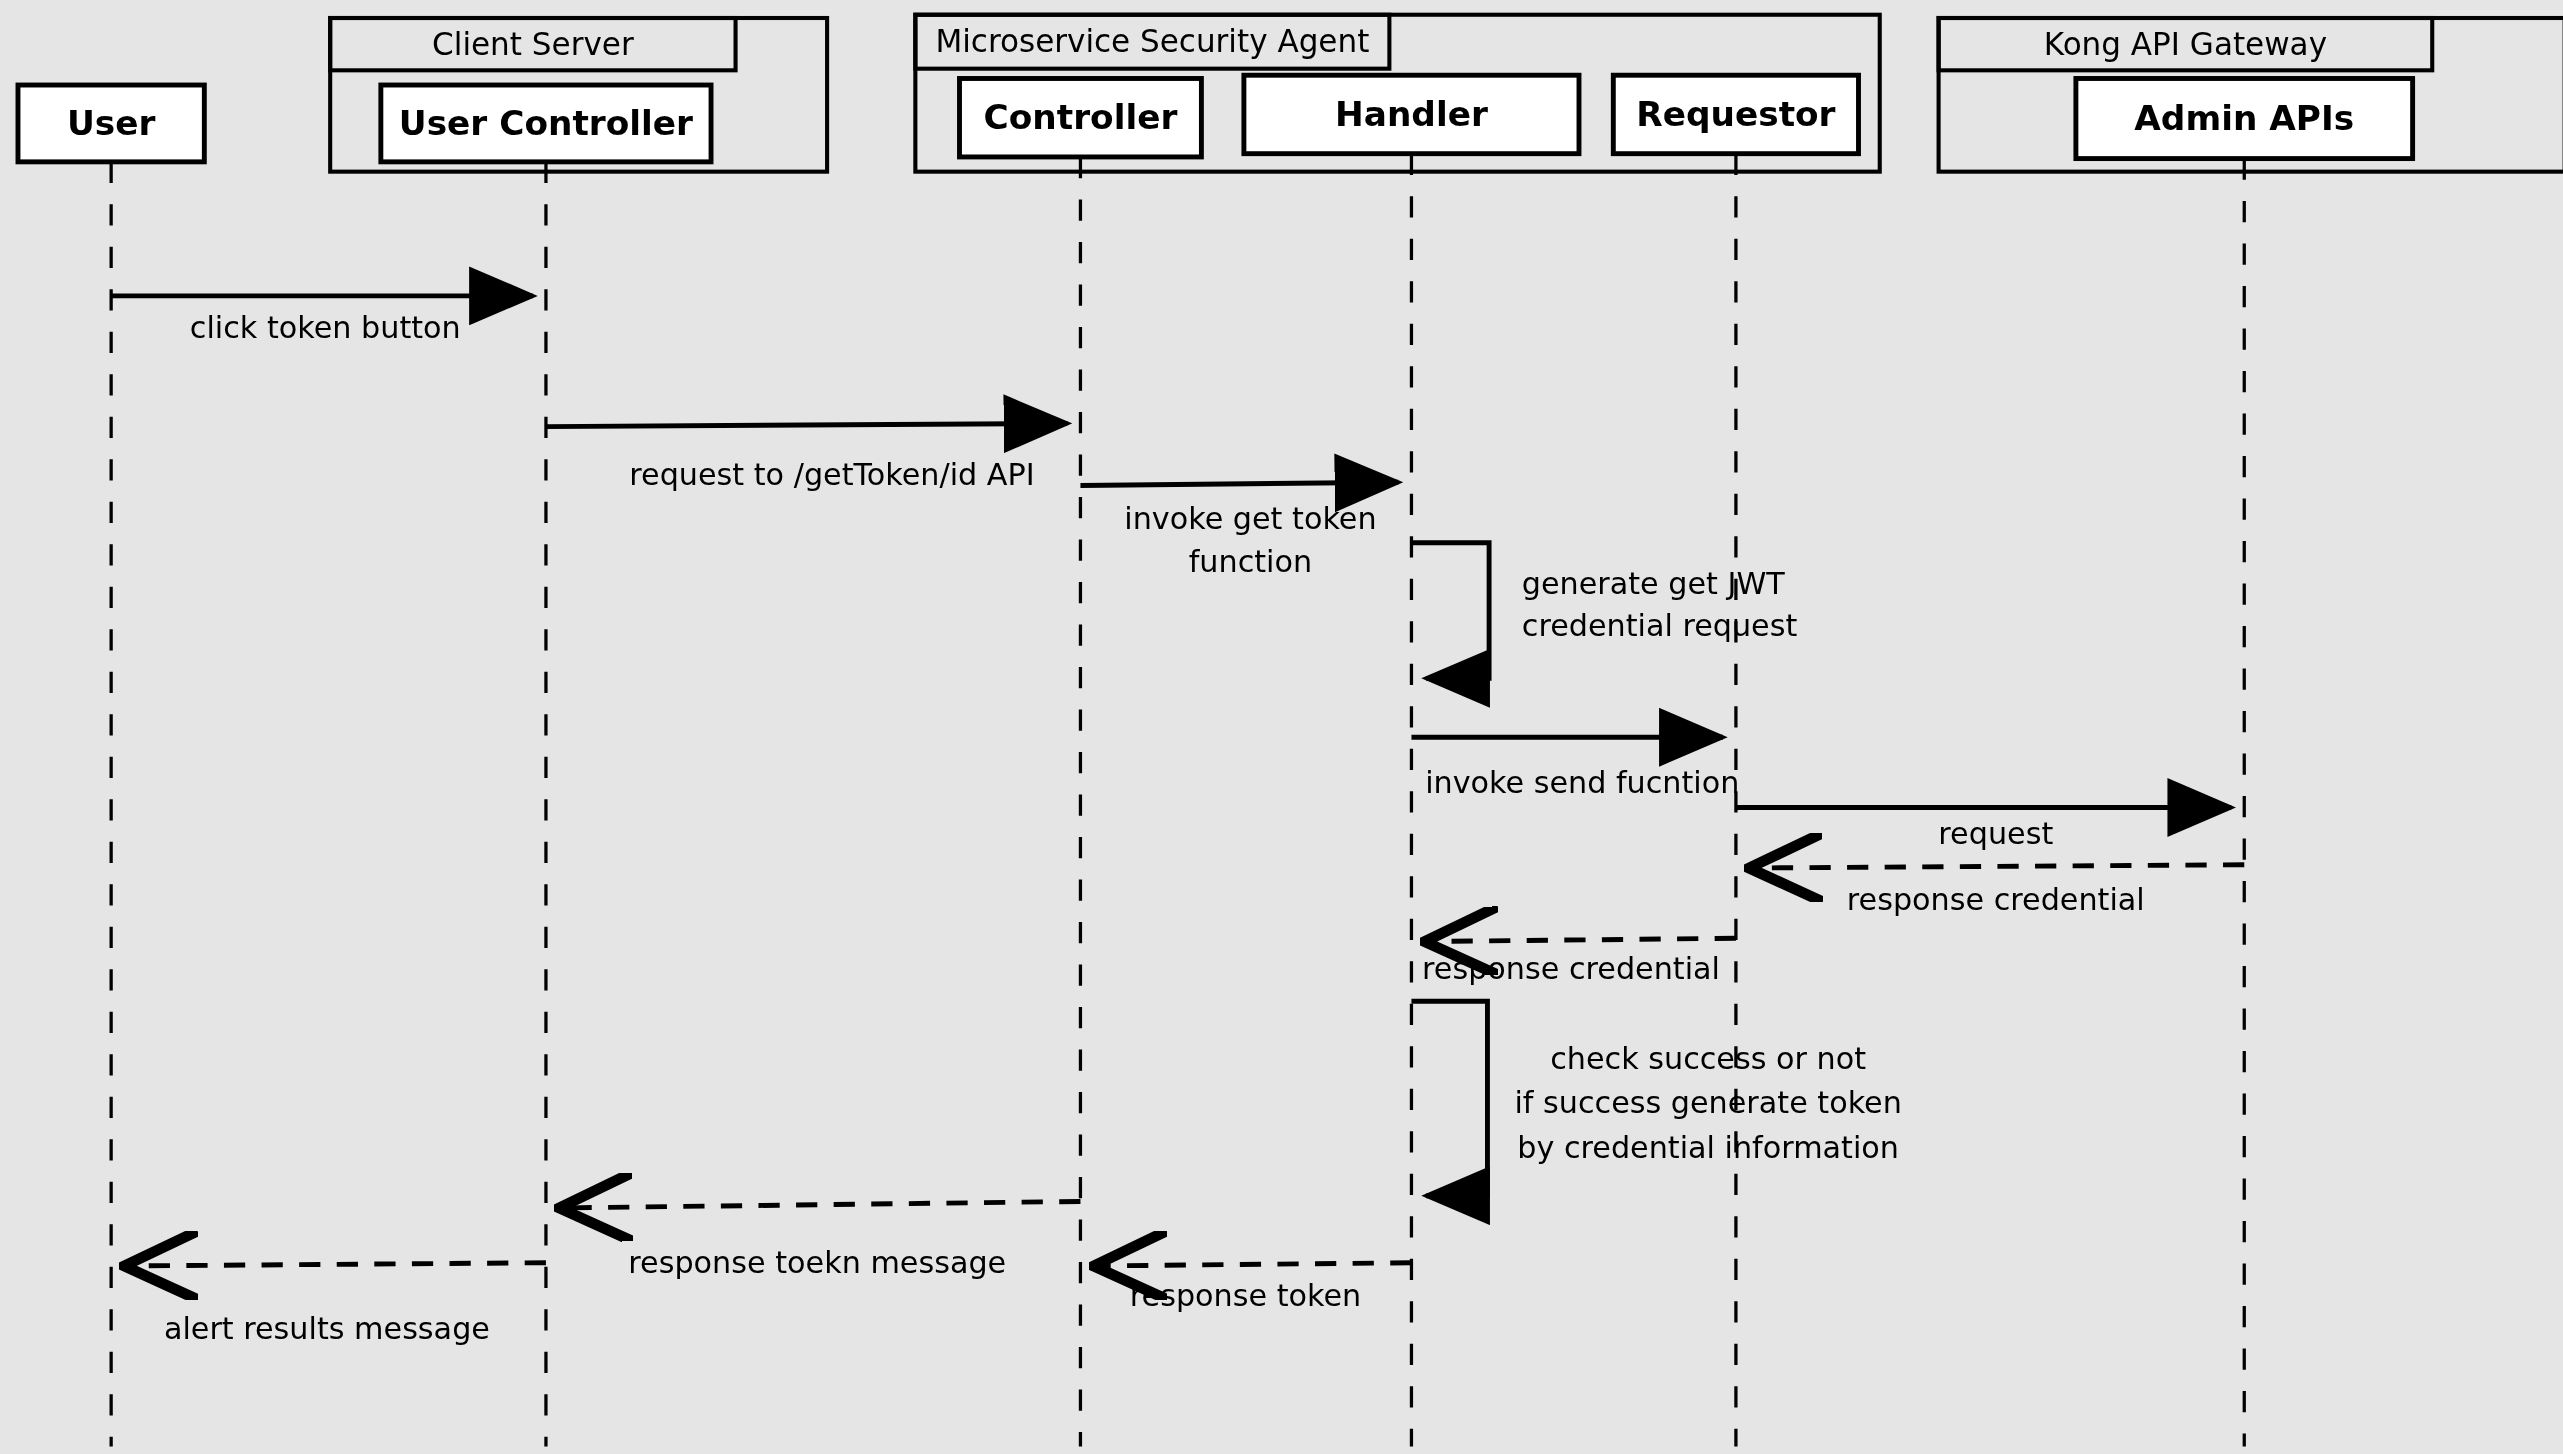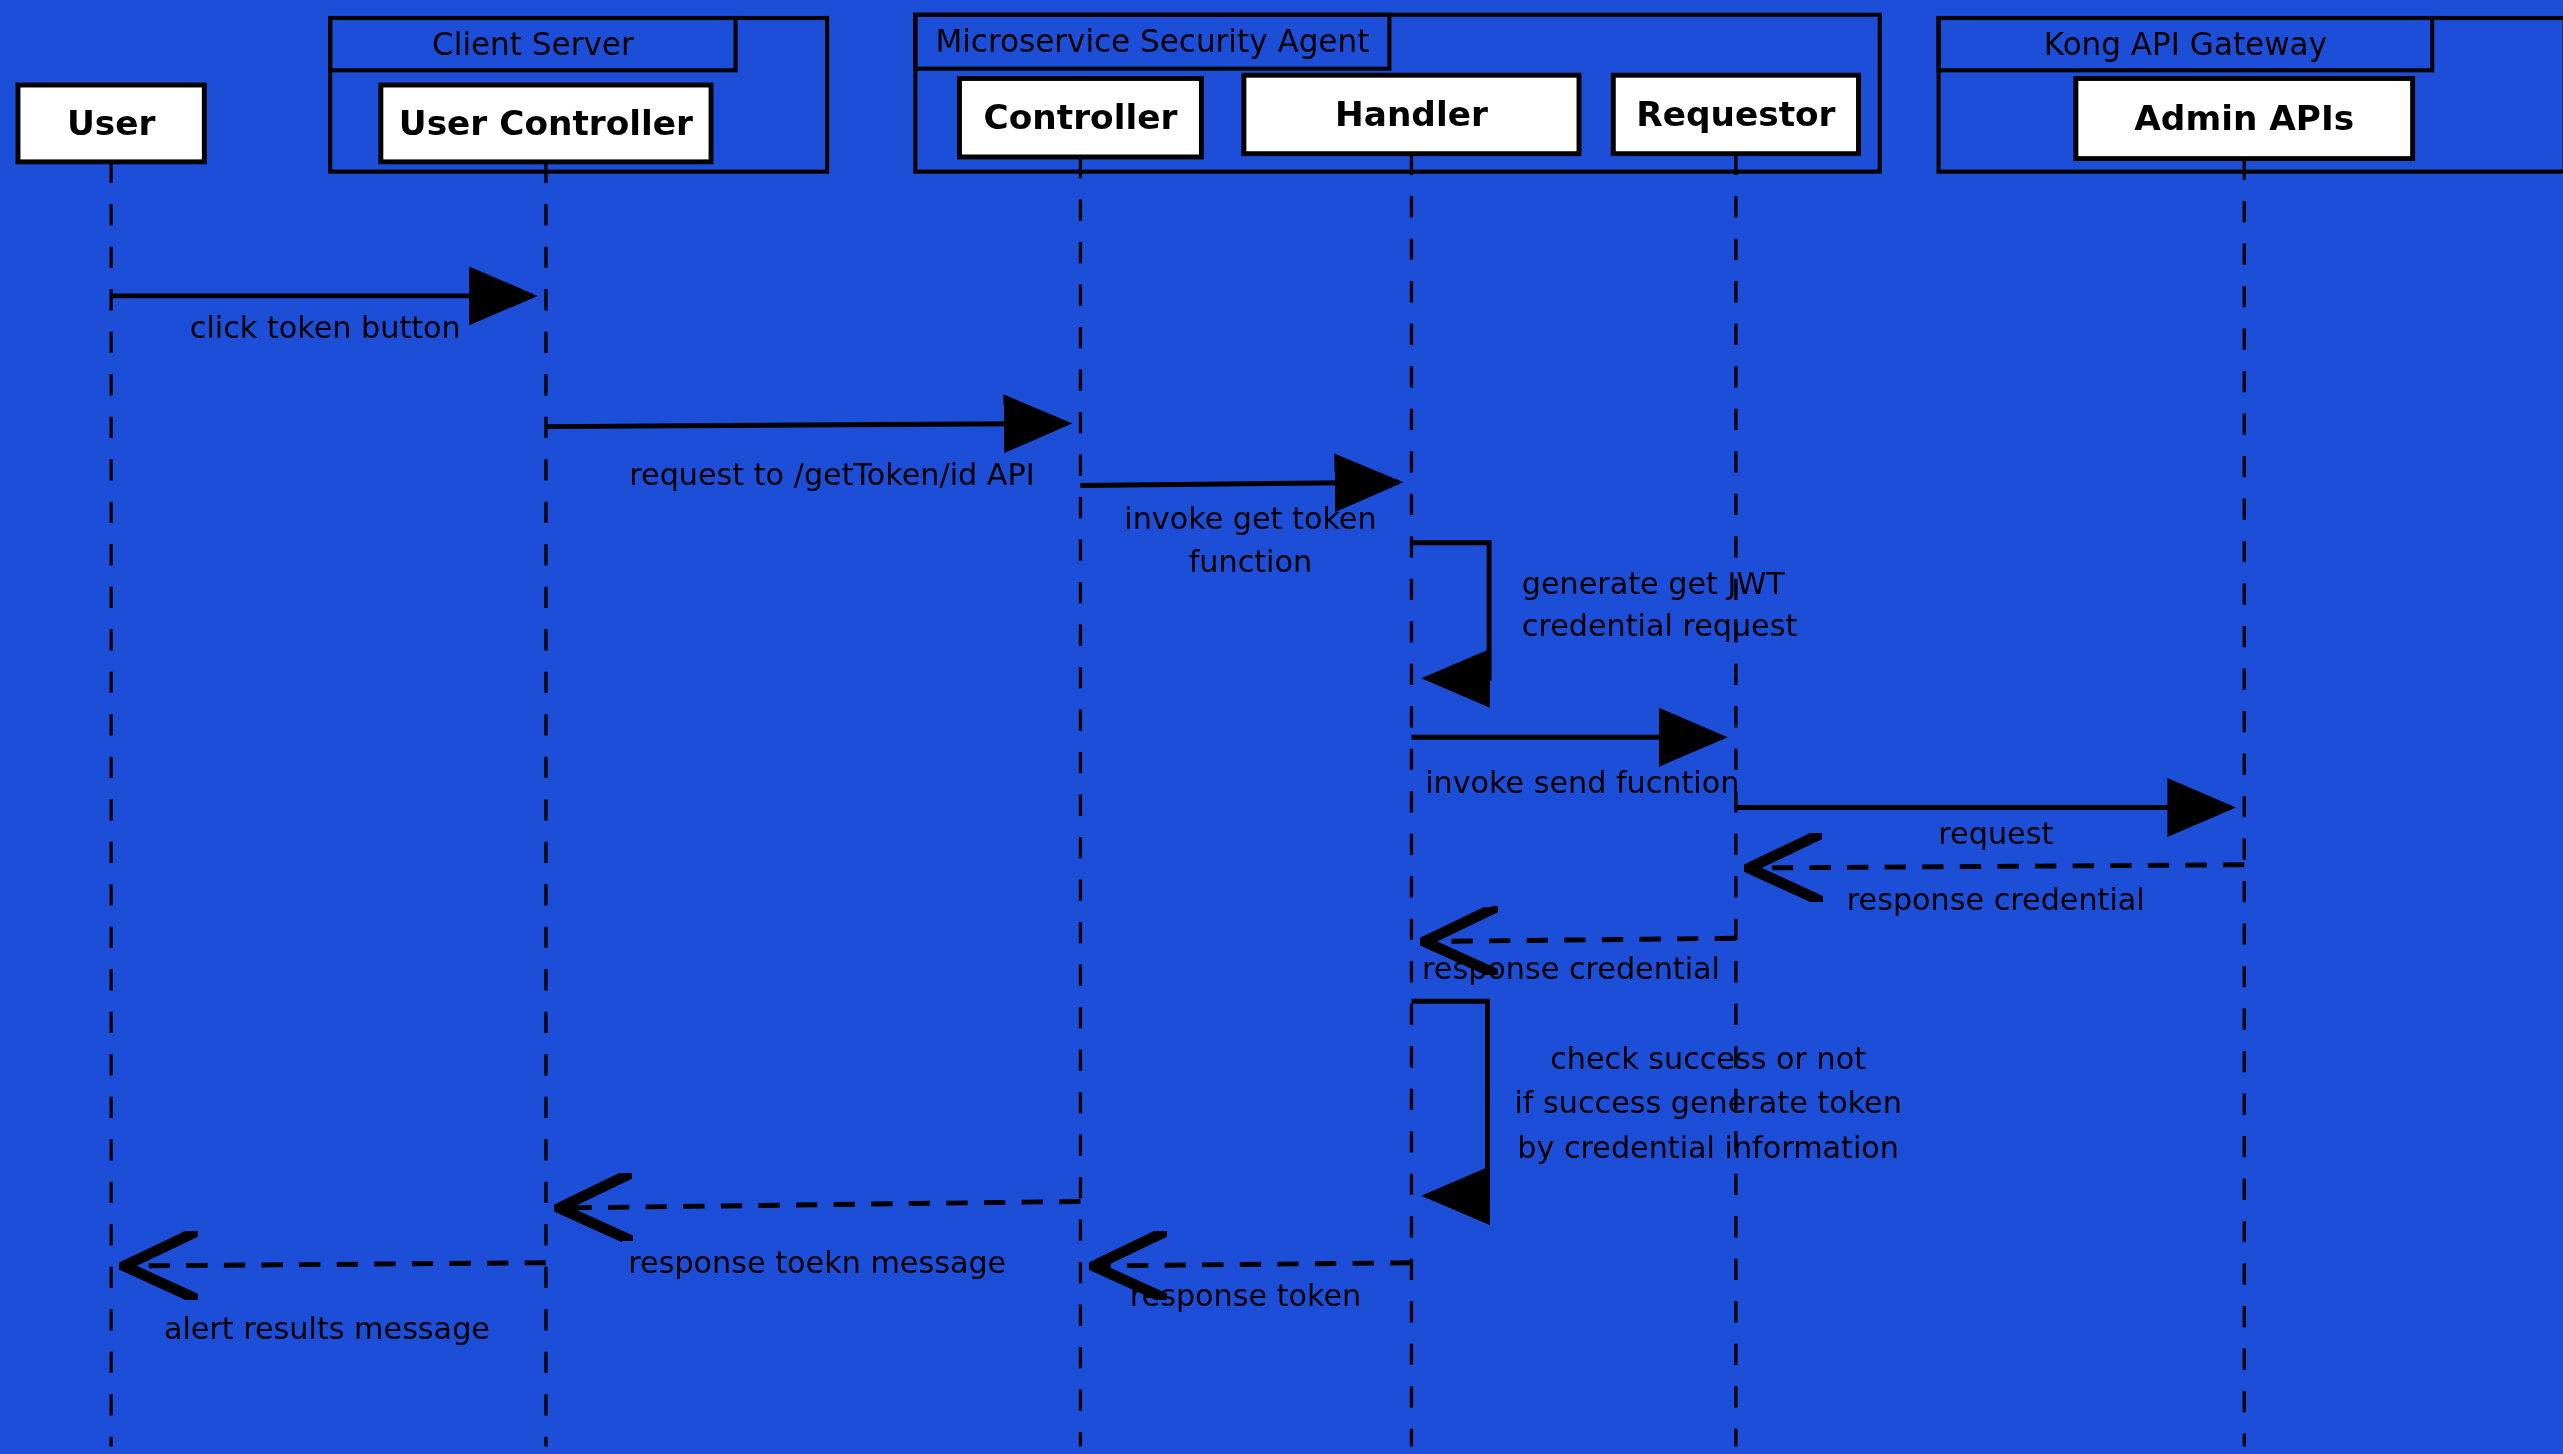--- a/index.html
+++ b/index.html
@@ -5,21 +5,21 @@
 <style>
   html, body {
     margin: 0;
     padding: 0;
     background: #ffffff;
   }
   #diagram-root {
     position: relative;
     width: 2563px;
     height: 1454px;
-    background: #1d4ed8;
+    background: #e5e5e5;
     font-family: "DejaVu Sans", "Liberation Sans", sans-serif;
     overflow: hidden;
   }
   #seq-svg {
     display: block;
     width: 2563px;
     height: 1454px;
   }
   .frame-box {
     fill: none;

